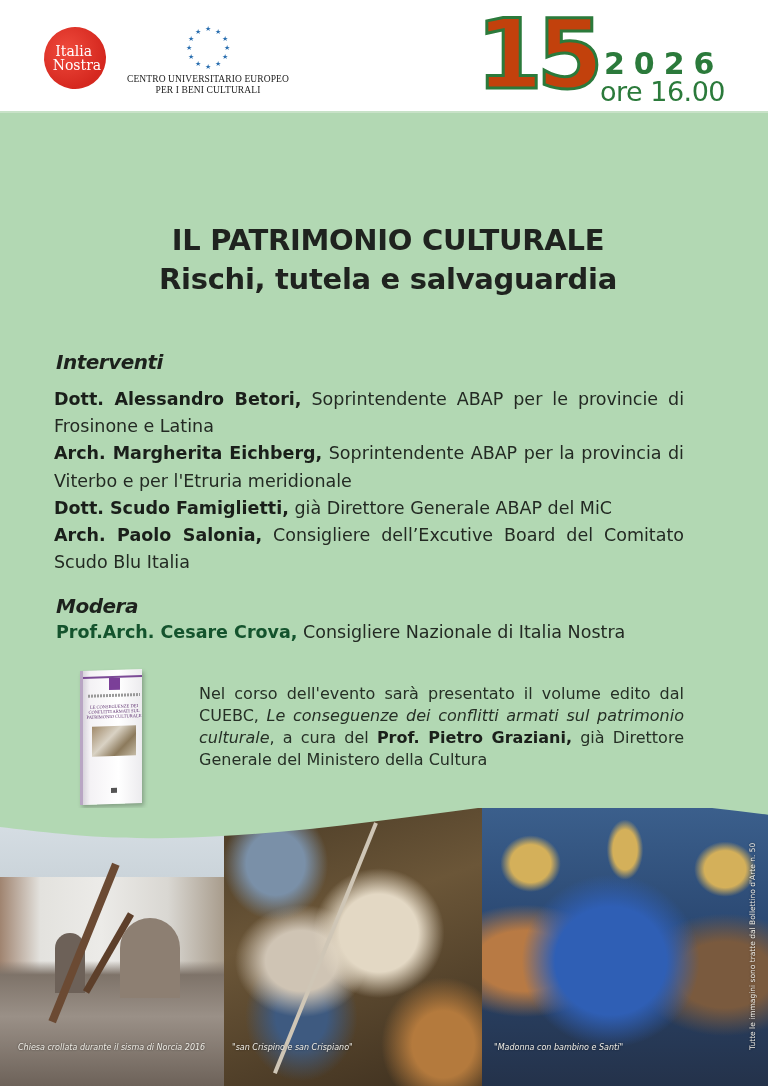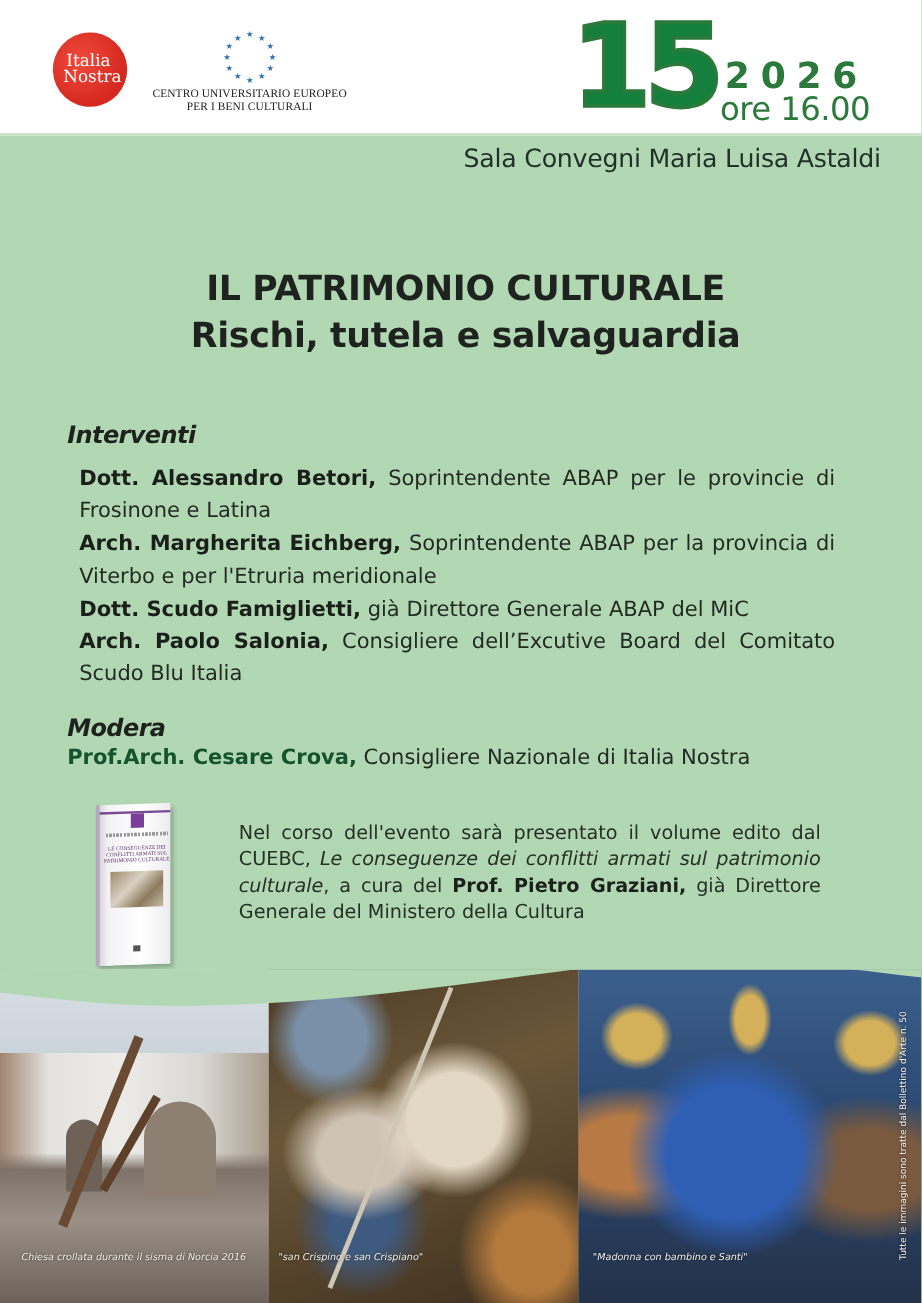--- a/index.html
+++ b/index.html
@@ -12,37 +12,37 @@
       background: radial-gradient(circle at 40% 35%, #ef4a3c, #d5281f 70%); transform: rotate(-14deg);
       display: flex; flex-direction: column; align-items: center; justify-content: center; }
     .logo-italia span { font-family: "DejaVu Serif", serif; color: #fff; font-size: 14px; line-height: 14px; transform: rotate(14deg); }
     .logo-cuebc { position: absolute; left: 118px; top: 26px; width: 180px; text-align: center; }
     .eu-stars { position: relative; width: 44px; height: 44px; margin: 0 auto 4px; }
     .eu-stars i { position: absolute; width: 6px; height: 6px; color: #2a6fb0; font-size: 7px; line-height: 6px; font-style: normal; }
     .cuebc-text { font-family: "Liberation Serif", serif; font-size: 9.5px; color: #222; line-height: 11px; letter-spacing: 0.1px; }
 
     .date-block { position: absolute; left: 476px; top: 14px; width: 270px; height: 92px; }
     .big-day { position: absolute; left: 0; top: -14px; font-family: "DejaVu Sans", sans-serif; font-weight: bold; font-size: 96px; letter-spacing: -6px;
-      color: #15803d; -webkit-text-stroke: 3px #2b7a3b; line-height: 110px; }
+      color: #c2410c; -webkit-text-stroke: 3px #2b7a3b; line-height: 110px; }
     .month { position: absolute; left: 128px; top: 4px; font-weight: bold; font-size: 30px; color: #2b7a3b; letter-spacing: 1px; line-height: 32px; }
     .year { position: absolute; left: 128px; top: 34px; font-weight: bold; font-size: 30px; color: #2b7a3b; letter-spacing: 9px; line-height: 32px; }
     .time { position: absolute; left: 124px; top: 64px; font-size: 27px; color: #2b7a3b; line-height: 28px; letter-spacing: -0.5px; }
 
     
     .venue { position: absolute; right: 34px; top: 120px; text-align: left; font-size: 21px; line-height: 24px; color: #22302a; letter-spacing: -0.2px; }
     .venue div { white-space: nowrap; }
 
     
     .title { position: absolute; left: 0; top: 222px; width: 776px; text-align: center; font-weight: bold; color: #1f231f; }
     .title .l1 { font-size: 29px; line-height: 36px; letter-spacing: -0.3px; }
     .title .l2 { font-size: 29px; line-height: 42px; letter-spacing: -0.3px; }
 
     
     .section-label { position: absolute; left: 56px; font-weight: bold; font-style: italic; font-size: 20px; color: #1d221d; letter-spacing: -0.5px; }
-    .speakers { position: absolute; left: 54px; top: 386px; width: 630px; font-size: 17.5px; line-height: 27.2px; color: #232a23; margin-left: 12px; }
+    .speakers { position: absolute; left: 54px; top: 386px; width: 630px; font-size: 17.5px; line-height: 27.2px; color: #232a23; }
     .speaker { text-align: justify; text-align-last: left; }
     .speaker b { font-weight: bold; color: #1a1f1a; }
     .moderator { position: absolute; left: 56px; top: 619px; font-size: 17.5px; line-height: 26px; white-space: nowrap; color: #232a23; }
     .moderator b { color: #14532d; }
 
     
     .book { position: absolute; left: 80px; top: 670px; width: 62px; height: 134px; background: linear-gradient(90deg, #d8d4dc 0%, #f4f2f5 12%, #ffffff 60%, #ecebee 100%);
       box-shadow: 2px 3px 4px rgba(0,0,0,0.25); transform: skewY(-2deg); border-left: 3px solid #b9a6c4; }
     .book .stripe { position: absolute; left: 0; top: 6px; width: 100%; height: 2px; background: #7b4a96; }
     .book .emblem { position: absolute; left: 26px; top: 8px; width: 11px; height: 12px; background: #7b3f98; }
@@ -114,21 +114,20 @@
   </div>
 
   <div class="date-block">
     <div class="big-day">15</div>
     <div class="year">2026</div>
     <div class="time">ore 16.00</div>
   </div>
 </div>
 
 <div class="venue">
-  <div>Sala Convegni Maria Luisa Astaldi</div>
 </div>
 
 <div class="title">
   <div class="l1">IL PATRIMONIO CULTURALE</div>
   <div class="l2">Rischi, tutela e salvaguardia</div>
 </div>
 
 <div class="section-label" style="top:350px">Interventi</div>
 <div class="speakers">
   <div class="speaker">

